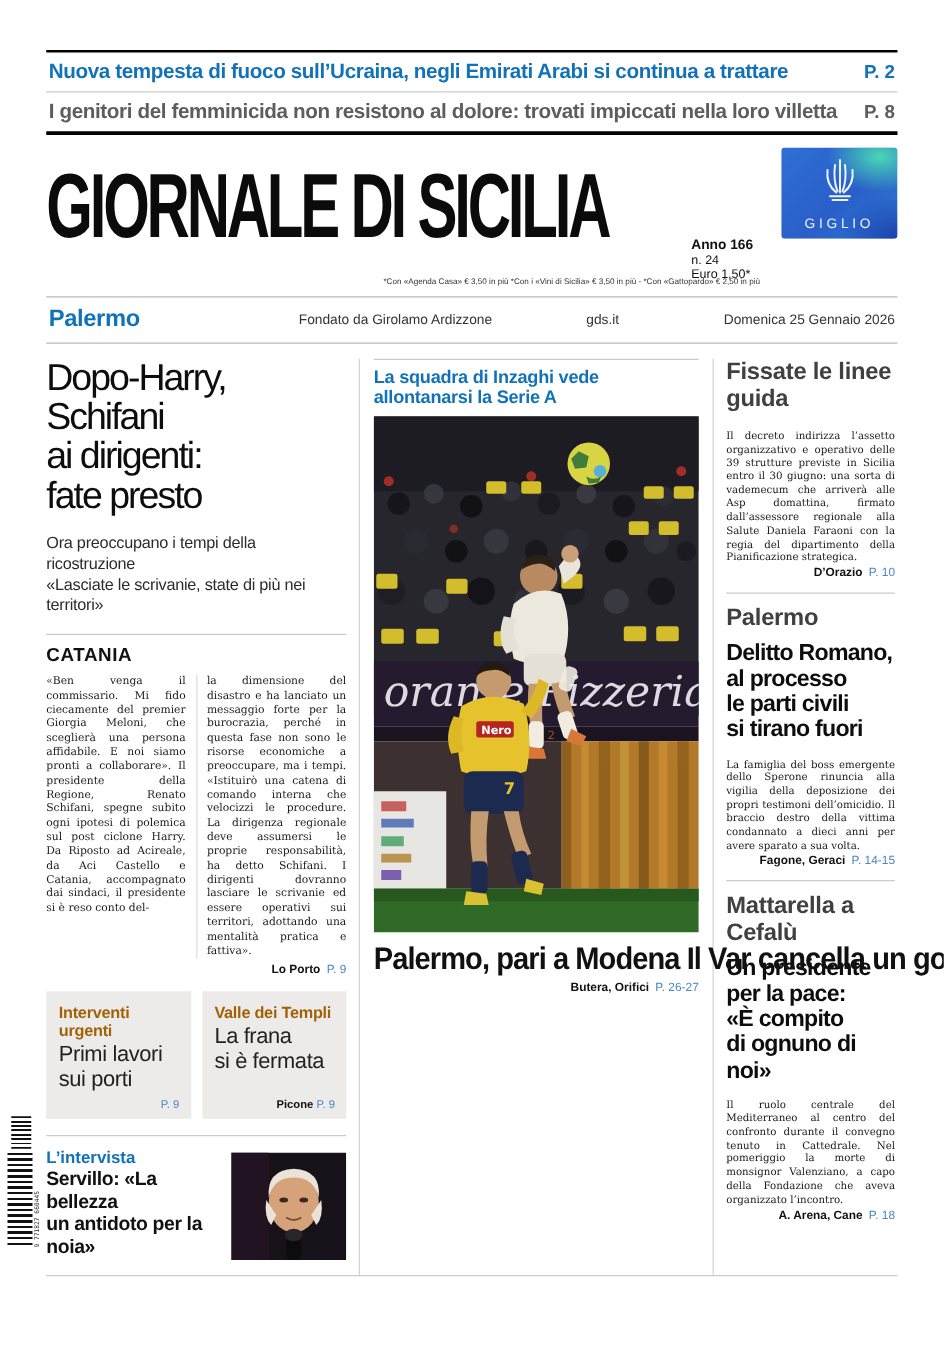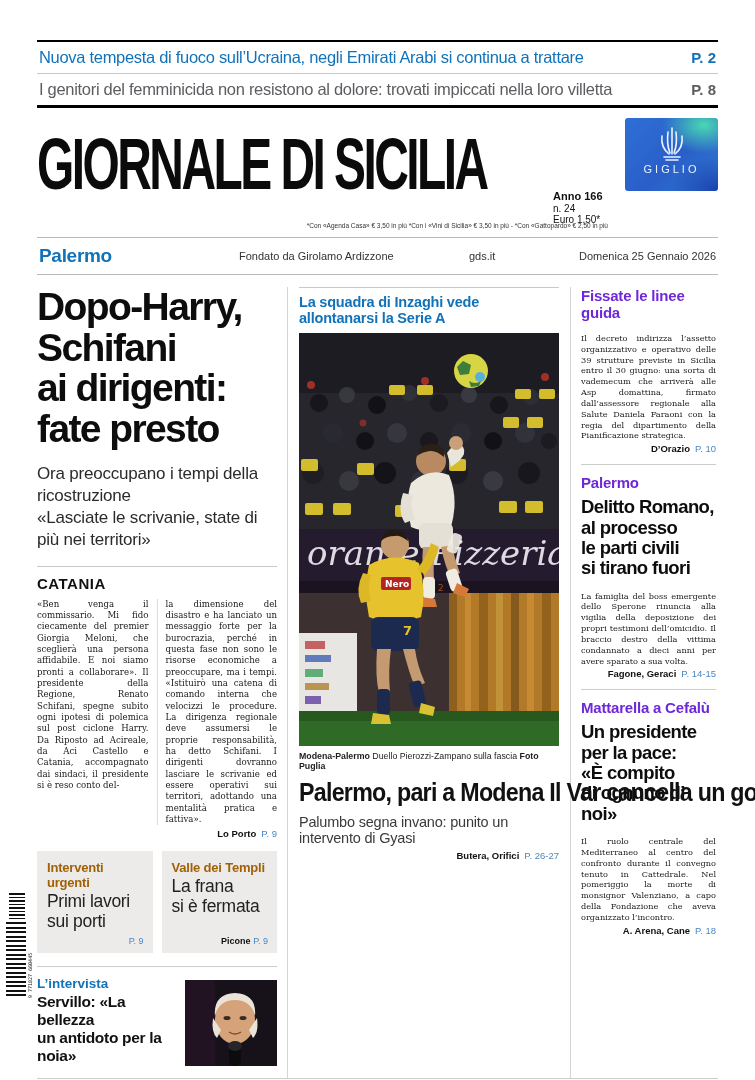--- a/index.html
+++ b/index.html
@@ -9,21 +9,21 @@
     font-family:"Liberation Sans", sans-serif; color:#111; overflow:hidden;
   }
   .page { padding:40px 37px 0 37px; }
   .prewrap { white-space:pre-line; }
 
   
   .top-strip { border-top:2.5px solid #000; border-bottom:3px solid #000; }
   .th-row { display:flex; justify-content:space-between; align-items:center;
             padding:6px 2px; border-bottom:1px solid #c9c9c9; }
   .th-row:last-child { border-bottom:none; }
-  .th-text { font-weight:normal; font-size:16.5px; letter-spacing:-0.3px; }
+  .th-text { font-weight:bold; font-size:16.5px; letter-spacing:-0.3px; }
   .th-page { font-weight:bold; font-size:15px; }
   .c-blue  { color:#1172ba; }
   .c-black { color:#141414; }
   .c-gray  { color:#5c5d60; }
 
   
   .masthead { display:flex; justify-content:space-between; align-items:flex-start;
               padding-top:10px; height:112px; }
   .mast-title {
     font-weight:900; font-size:47px; letter-spacing:-2.5px; color:#0b0b0b;
@@ -33,42 +33,42 @@
   .mast-right { display:flex; gap:10px; align-items:flex-start; }
   .mast-issue { text-align:left; margin-top:72px; line-height:1.15; font-size:10px; width:62px; }
   .mast-issue .anno { font-weight:bold; font-size:11px; }
   .logo-box { width:93px; height:73px; border-radius:3px; position:relative; overflow:hidden;
     background:
       radial-gradient(60px 40px at 85% 10%, #49d8b4 0%, rgba(73,216,180,0) 70%),
       radial-gradient(70px 50px at 100% 100%, #1b3fae 0%, rgba(27,63,174,0) 70%),
       linear-gradient(135deg,#2e6fd6 0%, #2a5ec9 55%, #2f7bd0 100%);
   }
   .logo-box svg { position:absolute; left:50%; top:6px; transform:translateX(-50%); }
-  .logo-label { position:absolute; bottom:16px; width:100%; text-align:center; color:#eaf3ff;
+  .logo-label { position:absolute; bottom:6px; width:100%; text-align:center; color:#eaf3ff;
     font-size:11px; letter-spacing:3px; }
   .price-note { text-align:right; font-size:6.5px; color:#333; margin-top:2px; padding-right:110px; }
 
   
   .dateline { border-top:1px solid #bbb; border-bottom:1px solid #bbb; margin-top:8px;
     display:flex; align-items:center; padding:7px 2px; font-size:11px; color:#333; }
   .edition { color:#1172ba; font-weight:bold; font-size:19px; letter-spacing:-0.3px; flex:0 0 200px; }
   .founded { flex:0 0 230px; }
   .site { flex:1; }
   .pubdate { text-align:center; }
 
   
   .main { display:grid; grid-template-columns:250px 284px 145px; margin-top:12px;
           border-bottom:1px solid #ccc; }
   .colL { padding-right:10px; }
   .colC { border-left:1px solid #d5d5d5; border-right:1px solid #d5d5d5; padding:0 11px; }
   .colR { padding-left:10px; }
 
   
-  .lead-hl { font-weight:700; font-size:39px; line-height:1.04; letter-spacing:-1.6px; color:#0d0d0d; }
-  .lead-stand { margin-top:14px; font-size:17px; line-height:1.3; color:#2b2b2b; letter-spacing:-0.2px; }
+  .lead-hl { font-weight:400; font-size:30px; line-height:1.04; letter-spacing:-1.6px; color:#0d0d0d; }
+  .lead-stand { margin-top:14px; font-size:13px; line-height:1.3; color:#2b2b2b; letter-spacing:-0.2px; }
   .lead-kicker { border-top:1px solid #c9c9c9; margin-top:14px; padding-top:8px;
     font-weight:bold; font-size:15px; letter-spacing:0.5px; }
   .lead-cols { display:flex; margin-top:7px; }
   .lead-col { flex:1; font-family:"DejaVu Serif", serif; font-size:8.6px; line-height:1.32;
     text-align:justify; color:#1a1a1a; }
   .lead-col + .lead-col { border-left:1px solid #ddd; padding-left:8px; margin-left:8px; }
   .byline-row { display:flex; justify-content:flex-end; gap:5px; font-size:9.5px; margin-top:3px; }
   .byline-row b { font-weight:bold; }
   .pageref { color:#4a86c4; }
 
@@ -92,21 +92,21 @@
   .caption { font-size:8.8px; color:#222; margin-top:5px; }
   .caption b { font-weight:bold; }
   .foot-hl { font-weight:800; font-size:25px; line-height:1.07; letter-spacing:-0.8px;
     margin-top:8px; transform:scaleX(0.93); transform-origin:left top; white-space:nowrap; }
   .foot-stand { font-size:14.5px; color:#3a3a3a; margin-top:8px; letter-spacing:-0.2px; }
   .foot-by { margin-top:4px; padding-bottom:10px; }
 
   
   .rsec { padding-bottom:10px; }
   .rsec + .rsec { border-top:1px solid #ccc; padding-top:9px; }
-  .r-kick { color:#6d28d9; font-weight:bold; font-size:15px; letter-spacing:-0.2px; }
+  .r-kick { color:#404040; font-weight:bold; font-size:19px; letter-spacing:-0.2px; }
   .r-hl { font-weight:800; font-size:18.5px; line-height:1.1; letter-spacing:-0.6px; margin-top:6px; color:#0d0d0d; }
   .r-body { font-family:"DejaVu Serif", serif; font-size:8.2px; line-height:1.32;
     text-align:justify; margin-top:12px; color:#1a1a1a; }
   .r-by { margin-top:2px; }
 
   
   .barcode { position:absolute; left:6px; top:893px; width:22px; }
   .bc-digits { writing-mode:vertical-rl; transform:rotate(180deg); font-size:5px; color:#222;
     font-family:"DejaVu Sans Mono", monospace; display:block; margin-left:1px; }
   .bc-small { width:16px; height:26px; margin-left:3px;
@@ -348,27 +348,23 @@
           <path d="M104 316 q6 24 12 38 l10 -4 q-8 -18 -10 -34z" fill="#c49a70"></path>
           <rect x="78" y="356" width="13" height="26" rx="4" fill="#1d2a50"></rect>
           <rect x="112" y="348" width="13" height="26" rx="4" transform="rotate(-14 118 361)" fill="#1d2a50"></rect>
           <path d="M74 380 l16 2 2 9 -20 0z" fill="#d8c232"></path>
           <path d="M122 370 l14 4 -2 9 -14 -3z" fill="#d8c232"></path>
         </g>
 
         <rect x="150" y="200" width="11" height="20" rx="4" transform="rotate(20 155 210)" fill="#f0ece2" opacity="0.9"></rect>
       </svg>
 
-      <div class="caption">
-        <b>Modena-Palermo</b><span> Duello Pierozzi-Zampano sulla fascia </span><b>Foto Puglia</b>
-      </div>
 
       <div class="foot-hl prewrap">Palermo, pari a Modena
 Il Var cancella un gol rosa</div>
-      <div class="foot-stand">Palumbo segna invano: punito un intervento di Gyasi</div>
       <div class="byline-row foot-by">
         <b>Butera, Orifici</b>
         <span class="pageref">P. 26-27</span>
       </div>
     </div>
 
     <div class="colR">
       <div class="rsec">
         <div class="r-kick">Fissate le linee guida</div>
         <div class="r-body">Il decreto indirizza l’assetto organizzativo e operativo delle 39 strutture previste in Sicilia entro il 30 giugno: una sorta di vademecum che arriverà alle Asp domattina, firmato dall’assessore regionale alla Salute Daniela Faraoni con la regia del dipartimento della Pianificazione strategica.</div>

